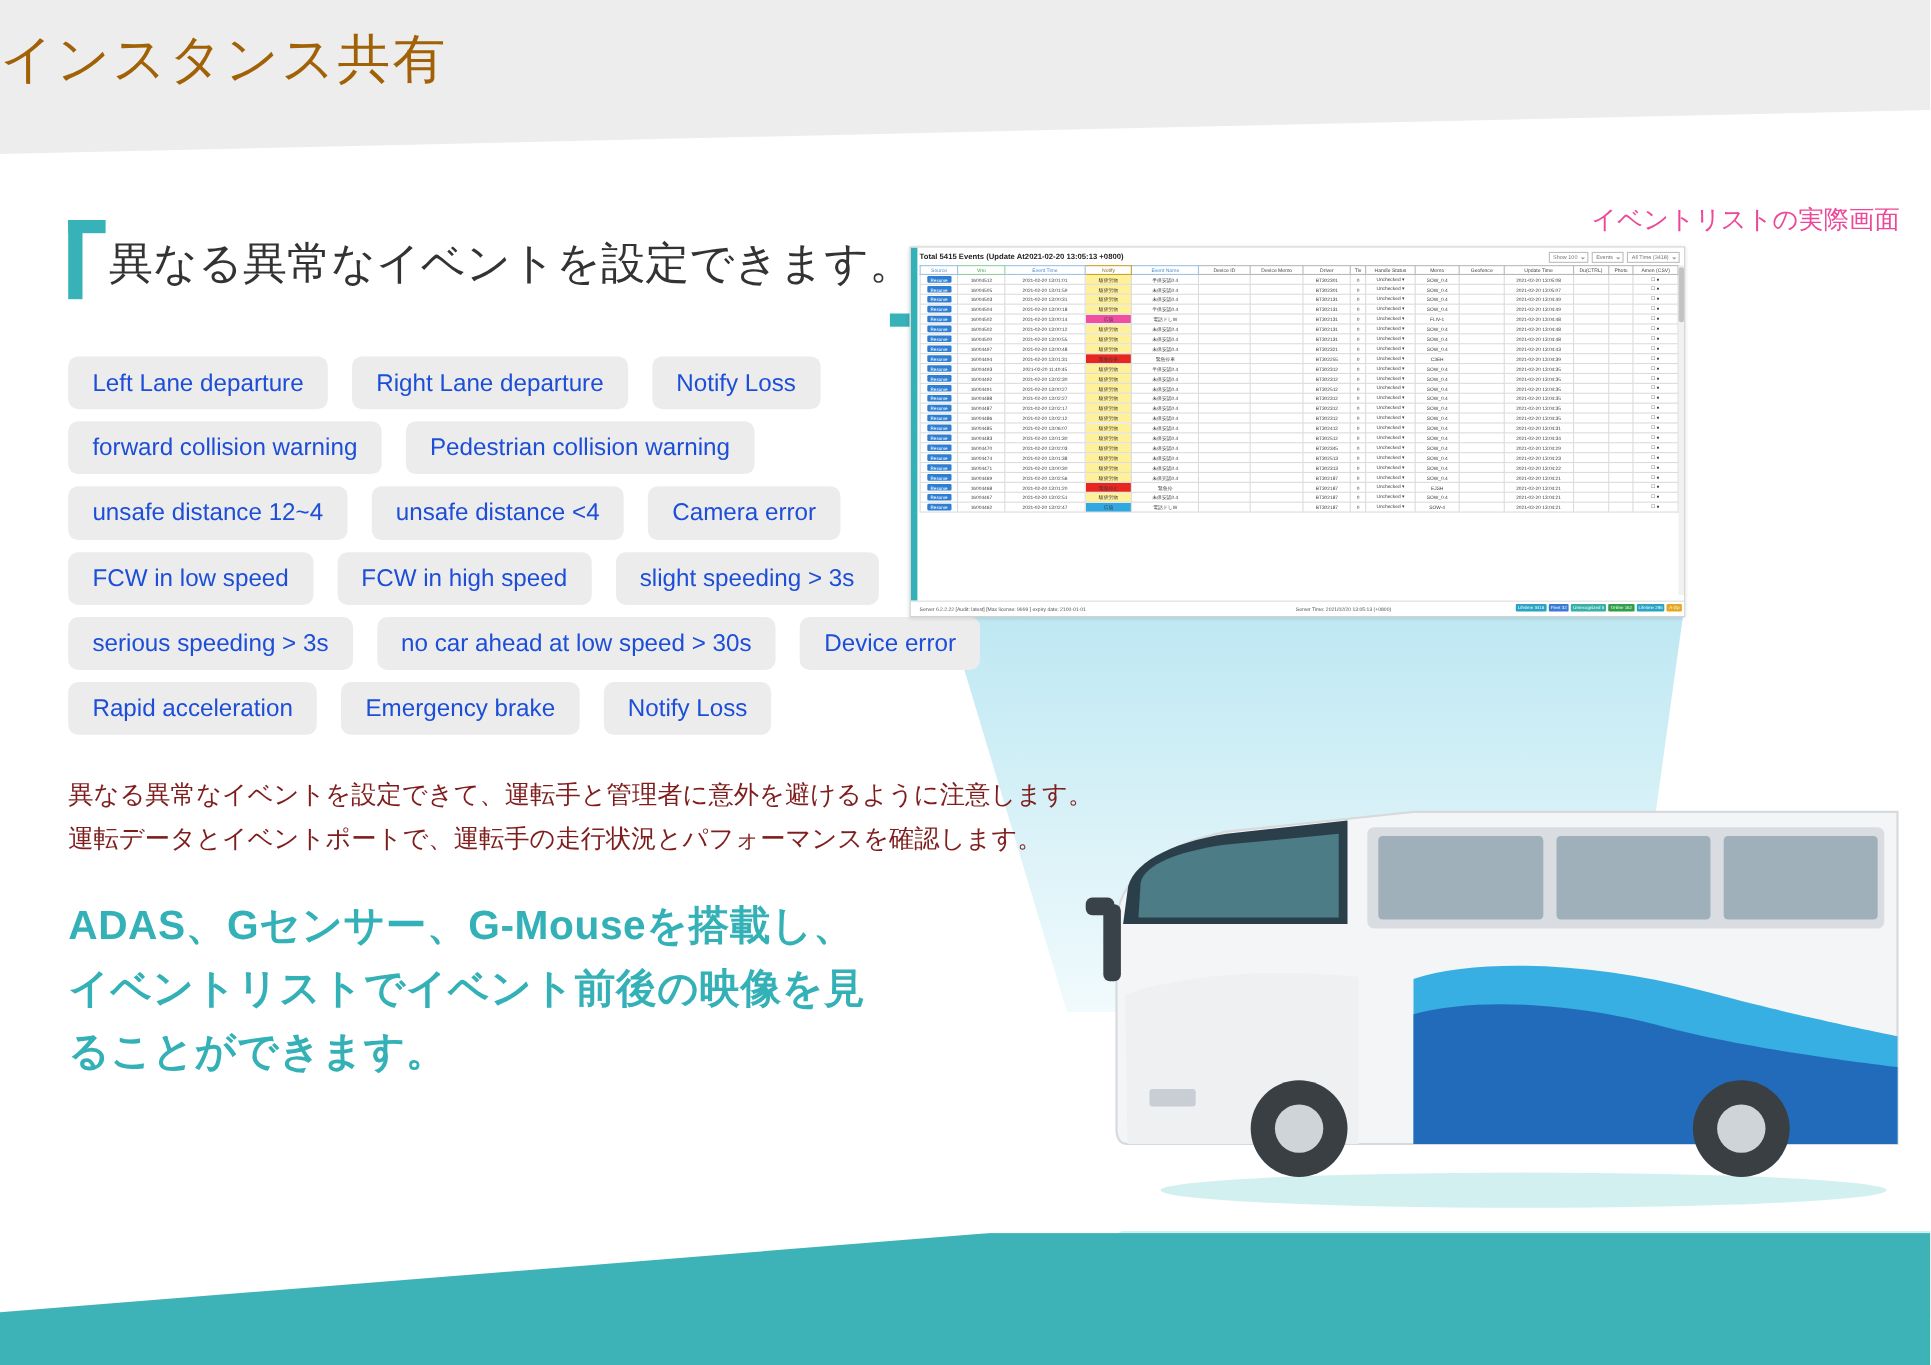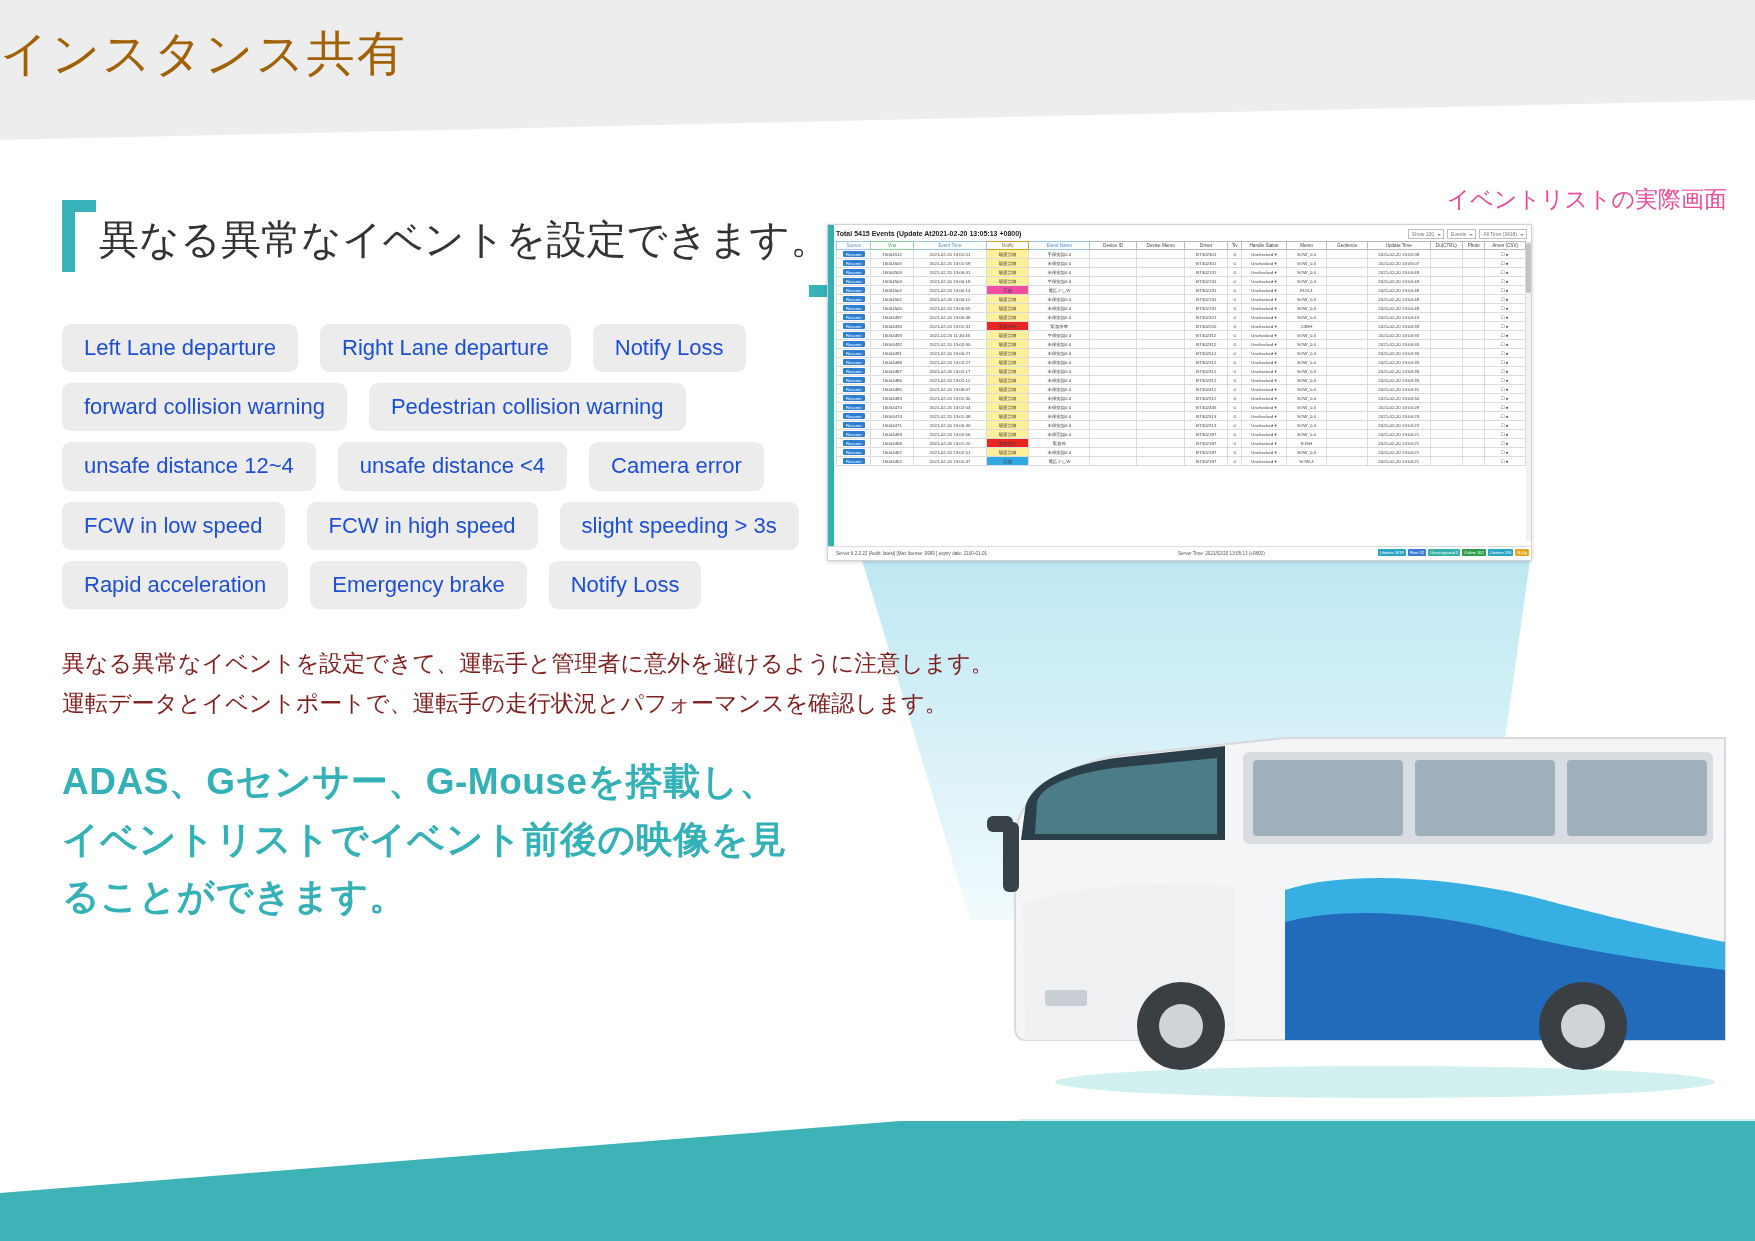--- a/index.html
+++ b/index.html
@@ -299,20 +299,25 @@
     </div>
     <div class="pill-row">
       <span class="pill">unsafe distance 12~4</span>
       <span class="pill">unsafe distance &lt;4</span>
       <span class="pill">Camera error</span>
     </div>
     <div class="pill-row">
       <span class="pill">FCW in low speed</span>
       <span class="pill">FCW in high speed</span>
       <span class="pill">slight speeding &gt; 3s</span>
+    </div>
+    <div class="pill-row">
+      <span class="pill">serious speeding &gt; 3s</span>
+      <span class="pill">no car ahead at low speed &gt; 30s</span>
+      <span class="pill">Device error</span>
     </div>
     <div class="pill-row">
       <span class="pill">Rapid acceleration</span>
       <span class="pill">Emergency brake</span>
       <span class="pill">Notify Loss</span>
     </div>
   </div>
 
   <div class="body-par">
     <div>異なる異常なイベントを設定できて、運転手と管理者に意外を避けるように注意します。</div>

